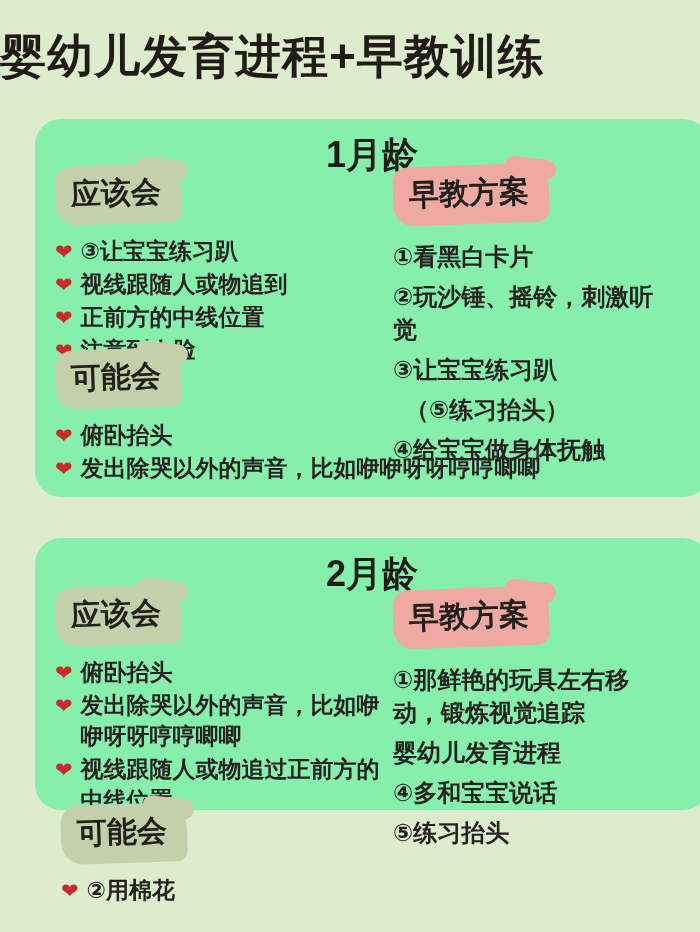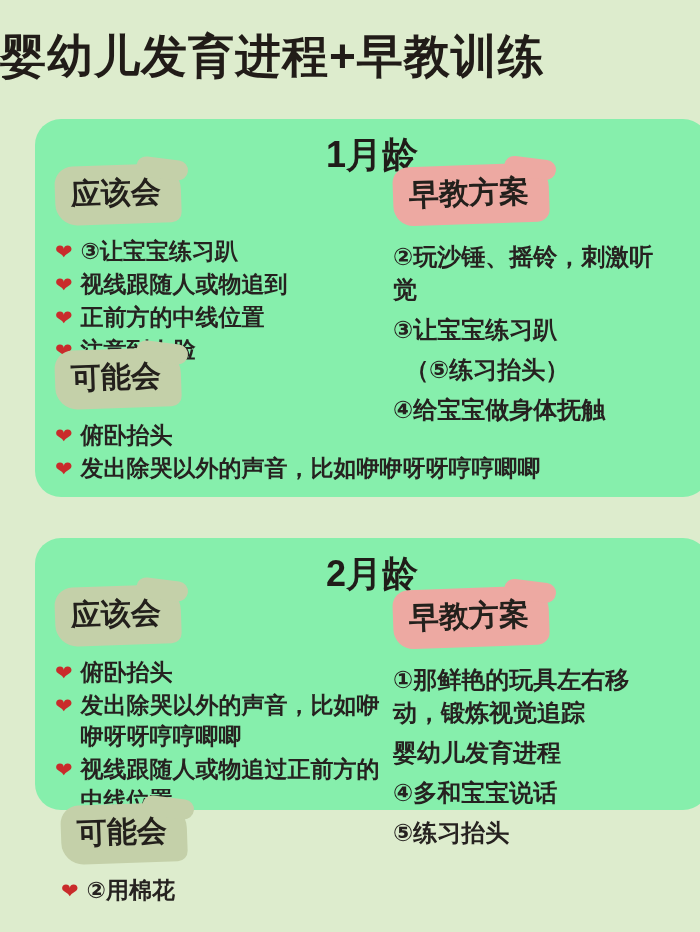--- a/index.html
+++ b/index.html
@@ -101,20 +101,21 @@
         <div class="item">
           <span class="heart">❤</span>
           <span>注意到人脸</span>
         </div>
       </div>
     </div>
 
     <div class="block c1-plan">
       <span class="hl pink">早教方案</span>
       <div class="plan-items">
+        <div class="plan-item">①看黑白卡片</div>
         <div class="plan-item">②玩沙锤、摇铃，刺激听觉</div>
         <div class="plan-item">③让宝宝练习趴</div>
         <div class="plan-item indent">（⑤练习抬头）</div>
         <div class="plan-item">④给宝宝做身体抚触</div>
       </div>
     </div>
 
     <div class="block c1-maybe">
       <span class="hl green">可能会</span>
       <div class="items">

